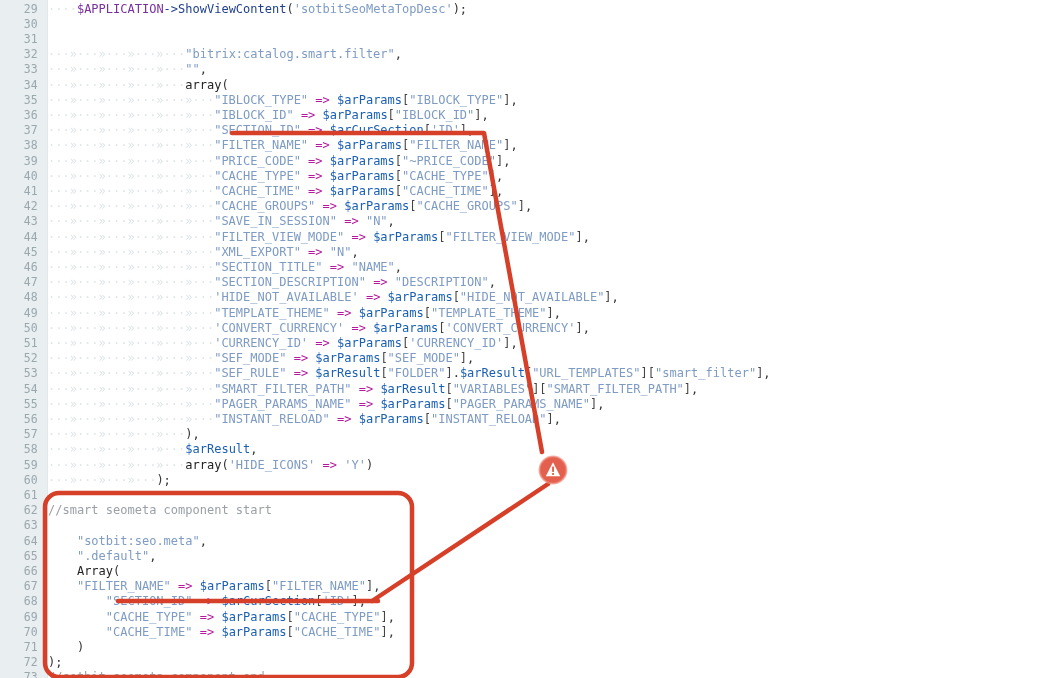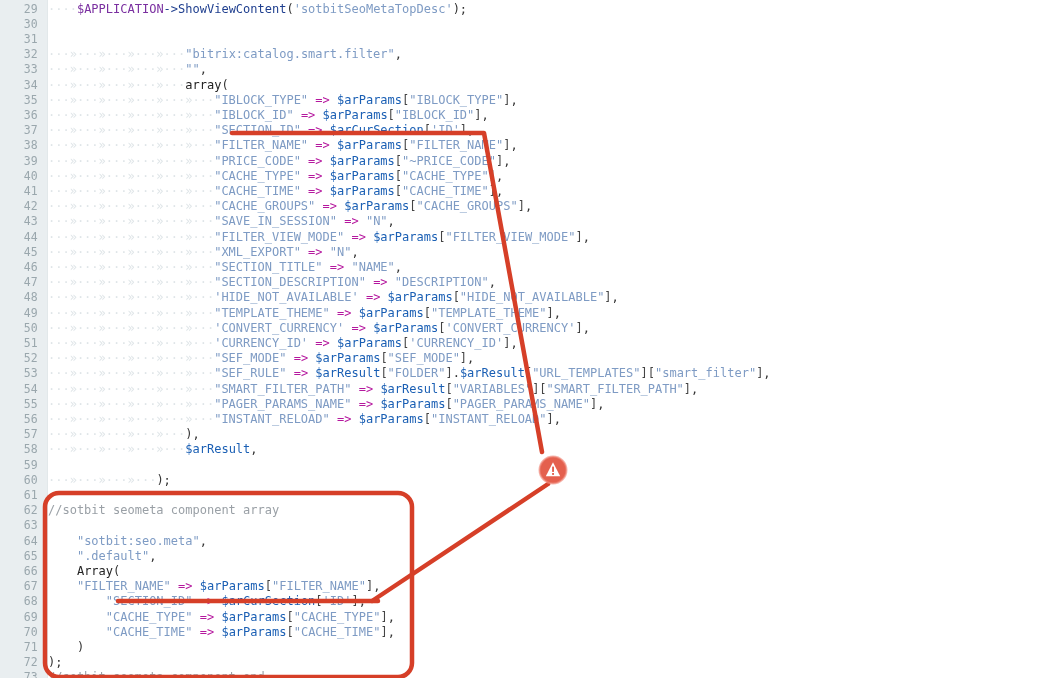--- a/index.html
+++ b/index.html
@@ -164,23 +164,24 @@
       <div class="code-line" style="top: 305.5px;"><span class="t-ws">···»···»···»···»···»···</span><span class="t-str">"TEMPLATE_THEME"</span><span class="t-plain"> </span><span class="t-op">=&gt;</span><span class="t-plain"> </span><span class="t-var2">$arParams</span><span class="t-bracket">[</span><span class="t-str">"TEMPLATE_THEME"</span><span class="t-bracket">]</span><span class="t-punct">,</span></div>
       <div class="code-line" style="top: 320.7px;"><span class="t-ws">···»···»···»···»···»···</span><span class="t-str">'CONVERT_CURRENCY'</span><span class="t-plain"> </span><span class="t-op">=&gt;</span><span class="t-plain"> </span><span class="t-var2">$arParams</span><span class="t-bracket">[</span><span class="t-str">'CONVERT_CURRENCY'</span><span class="t-bracket">]</span><span class="t-punct">,</span></div>
       <div class="code-line" style="top: 335.9px;"><span class="t-ws">···»···»···»···»···»···</span><span class="t-str">'CURRENCY_ID'</span><span class="t-plain"> </span><span class="t-op">=&gt;</span><span class="t-plain"> </span><span class="t-var2">$arParams</span><span class="t-bracket">[</span><span class="t-str">'CURRENCY_ID'</span><span class="t-bracket">]</span><span class="t-punct">,</span></div>
       <div class="code-line" style="top: 351.1px;"><span class="t-ws">···»···»···»···»···»···</span><span class="t-str">"SEF_MODE"</span><span class="t-plain"> </span><span class="t-op">=&gt;</span><span class="t-plain"> </span><span class="t-var2">$arParams</span><span class="t-bracket">[</span><span class="t-str">"SEF_MODE"</span><span class="t-bracket">]</span><span class="t-punct">,</span></div>
       <div class="code-line" style="top: 366.3px;"><span class="t-ws">···»···»···»···»···»···</span><span class="t-str">"SEF_RULE"</span><span class="t-plain"> </span><span class="t-op">=&gt;</span><span class="t-plain"> </span><span class="t-var2">$arResult</span><span class="t-bracket">[</span><span class="t-str">"FOLDER"</span><span class="t-bracket">]</span><span class="t-punct">.</span><span class="t-var2">$arResult</span><span class="t-bracket">[</span><span class="t-str">"URL_TEMPLATES"</span><span class="t-bracket">][</span><span class="t-str">"smart_filter"</span><span class="t-bracket">]</span><span class="t-punct">,</span></div>
       <div class="code-line" style="top: 381.5px;"><span class="t-ws">···»···»···»···»···»···</span><span class="t-str">"SMART_FILTER_PATH"</span><span class="t-plain"> </span><span class="t-op">=&gt;</span><span class="t-plain"> </span><span class="t-var2">$arResult</span><span class="t-bracket">[</span><span class="t-str">"VARIABLES"</span><span class="t-bracket">][</span><span class="t-str">"SMART_FILTER_PATH"</span><span class="t-bracket">]</span><span class="t-punct">,</span></div>
       <div class="code-line" style="top: 396.7px;"><span class="t-ws">···»···»···»···»···»···</span><span class="t-str">"PAGER_PARAMS_NAME"</span><span class="t-plain"> </span><span class="t-op">=&gt;</span><span class="t-plain"> </span><span class="t-var2">$arParams</span><span class="t-bracket">[</span><span class="t-str">"PAGER_PARAMS_NAME"</span><span class="t-bracket">]</span><span class="t-punct">,</span></div>
       <div class="code-line" style="top: 411.9px;"><span class="t-ws">···»···»···»···»···»···</span><span class="t-str">"INSTANT_RELOAD"</span><span class="t-plain"> </span><span class="t-op">=&gt;</span><span class="t-plain"> </span><span class="t-var2">$arParams</span><span class="t-bracket">[</span><span class="t-str">"INSTANT_RELOAD"</span><span class="t-bracket">]</span><span class="t-punct">,</span></div>
       <div class="code-line" style="top: 427.1px;"><span class="t-ws">···»···»···»···»···</span><span class="t-punct">),</span></div>
       <div class="code-line" style="top: 442.3px;"><span class="t-ws">···»···»···»···»···</span><span class="t-var2">$arResult</span><span class="t-punct">,</span></div>
+      <div class="code-line" style="top: 457.5px;"><span class="t-ws">···»···»···»···»···</span><span class="t-kw">array</span><span class="t-punct">(</span><span class="t-str">'HIDE_ICONS'</span><span class="t-plain"> </span><span class="t-op">=&gt;</span><span class="t-plain"> </span><span class="t-str">'Y'</span><span class="t-punct">)</span></div>
       <div class="code-line" style="top: 472.7px;"><span class="t-ws">···»···»···»···</span><span class="t-punct">);</span></div>
       <div class="code-line" style="top: 487.9px;"></div>
-      <div class="code-line" style="top: 503.1px;"><span class="t-comment">//sotbit seometa component array</span></div>
+      <div class="code-line" style="top: 503.1px;"><span class="t-comment">//smart seometa component start</span></div>
       <div class="code-line" style="top: 533.5px;"><span class="t-plain">    </span><span class="t-str">"sotbit:seo.meta"</span><span class="t-punct">,</span></div>
       <div class="code-line" style="top: 548.7px;"><span class="t-plain">    </span><span class="t-str">".default"</span><span class="t-punct">,</span></div>
       <div class="code-line" style="top: 563.9px;"><span class="t-plain">    </span><span class="t-kw">Array</span><span class="t-punct">(</span></div>
       <div class="code-line" style="top: 579.1px;"><span class="t-plain">    </span><span class="t-str">"FILTER_NAME"</span><span class="t-plain"> </span><span class="t-op">=&gt;</span><span class="t-plain"> </span><span class="t-var2">$arParams</span><span class="t-bracket">[</span><span class="t-str">"FILTER_NAME"</span><span class="t-bracket">]</span><span class="t-punct">,</span></div>
       <div class="code-line" style="top: 594.3px;"><span class="t-plain">        </span><span class="t-str">"SECTION_ID"</span><span class="t-plain"> </span><span class="t-op">=&gt;</span><span class="t-plain"> </span><span class="t-var2">$arCurSection</span><span class="t-bracket">[</span><span class="t-str">'ID'</span><span class="t-bracket">]</span><span class="t-punct">,</span></div>
       <div class="code-line" style="top: 609.5px;"><span class="t-plain">        </span><span class="t-str">"CACHE_TYPE"</span><span class="t-plain"> </span><span class="t-op">=&gt;</span><span class="t-plain"> </span><span class="t-var2">$arParams</span><span class="t-bracket">[</span><span class="t-str">"CACHE_TYPE"</span><span class="t-bracket">]</span><span class="t-punct">,</span></div>
       <div class="code-line" style="top: 624.7px;"><span class="t-plain">        </span><span class="t-str">"CACHE_TIME"</span><span class="t-plain"> </span><span class="t-op">=&gt;</span><span class="t-plain"> </span><span class="t-var2">$arParams</span><span class="t-bracket">[</span><span class="t-str">"CACHE_TIME"</span><span class="t-bracket">]</span><span class="t-punct">,</span></div>
       <div class="code-line" style="top: 639.9px;"><span class="t-plain">    </span><span class="t-punct">)</span></div>
       <div class="code-line" style="top: 655.1px;"><span class="t-punct">);</span></div>
       <div class="code-line" style="top: 670.3px;"><span class="t-comment">//sotbit seometa component end</span></div>

